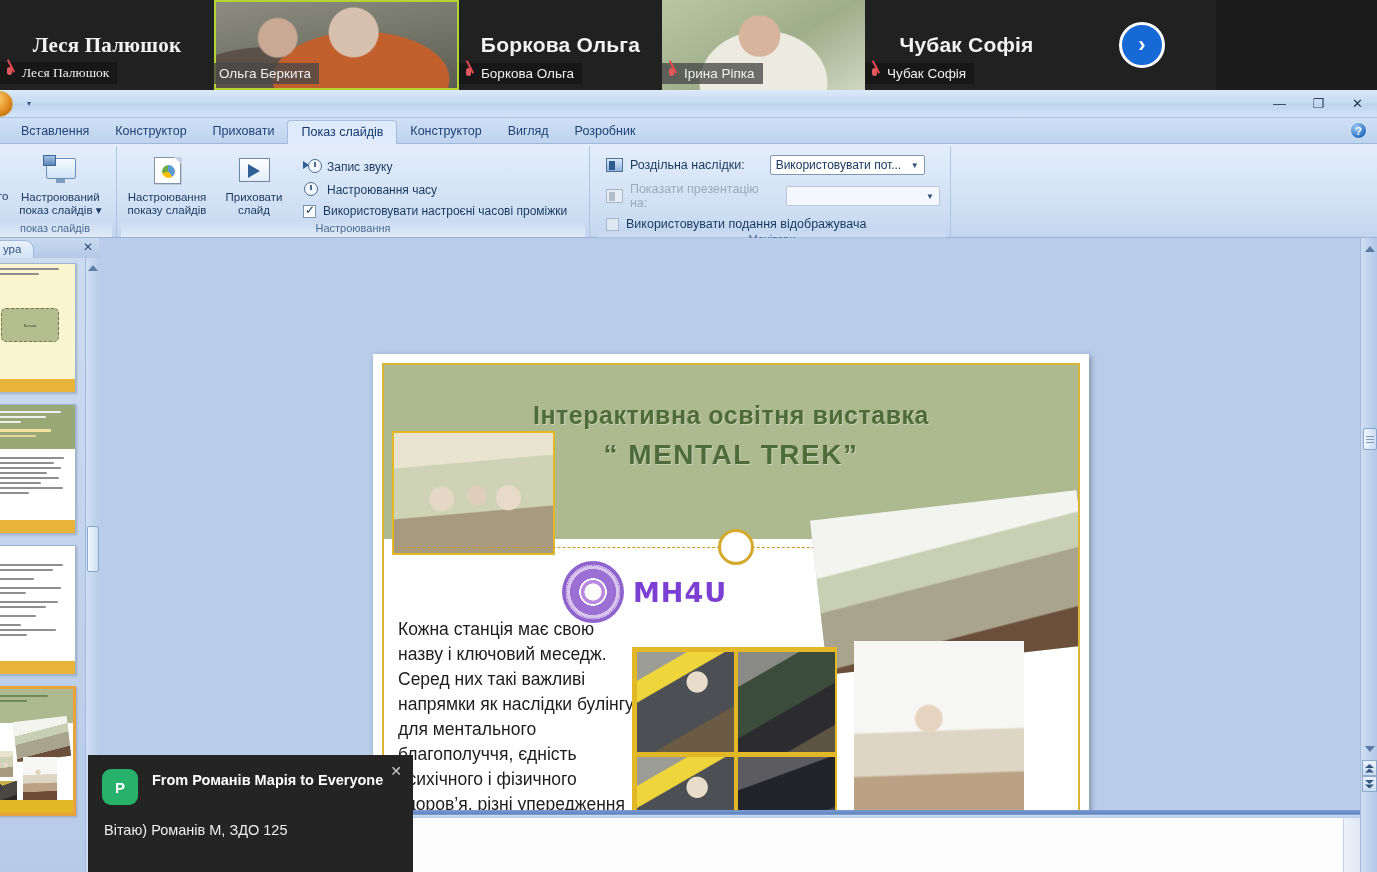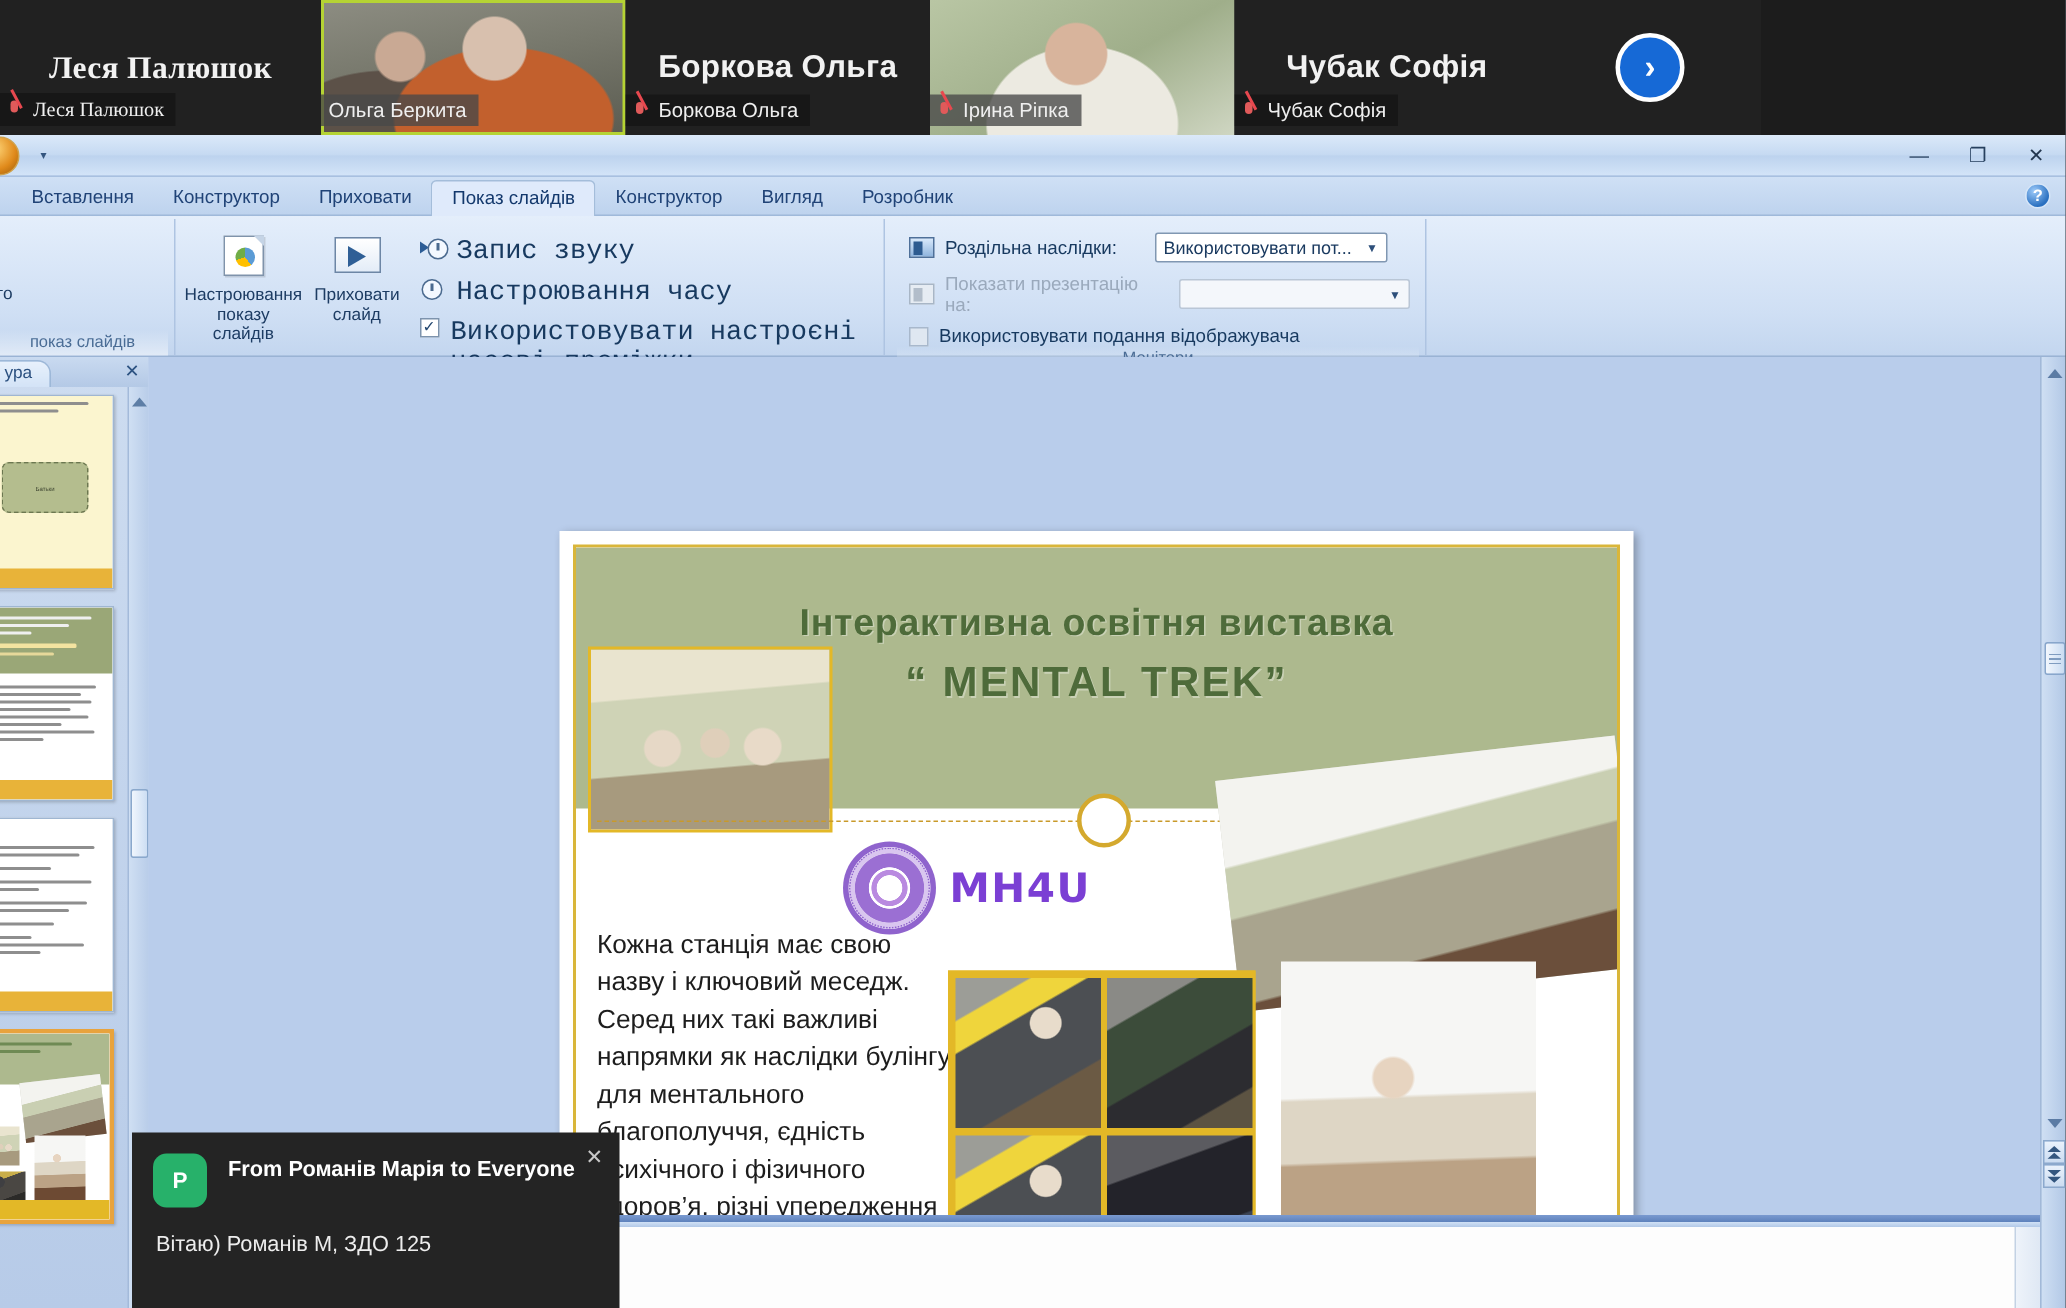--- a/index.html
+++ b/index.html
@@ -159,21 +159,21 @@
       border-width: 0 7px 7px 0; border-style: solid; border-color: transparent #c5d4e6 transparent transparent; }
   .pie-dot { position: absolute; left: 12px; top: 10px; width: 13px; height: 13px;
       border-radius: 50%; background: conic-gradient(#5b9bd5 0 40%, #ffc000 40% 70%, #70ad47 70% 100%); }
 
   .scr-ico { position: absolute; left: 2px; top: 3px; width: 31px; height: 24px;
       background: linear-gradient(180deg,#ffffff,#e3ecf7); border: 1px solid #6d86a5; }
   .scr-ico .tri { position: absolute; left: 8px; top: 5px; width: 0; height: 0;
       border-style: solid; border-width: 7px 0 7px 12px; border-color: transparent transparent transparent #2f5f96; }
 
   .chk-list { display: flex; flex-direction: column; gap: 7px; padding: 6px 4px 0 8px; }
-  .chk-row { display: flex; align-items: flex-start; gap: 7px; font-size: 18px; color: #17395f; font-family: Liberation Mono, monospace; }
+  .chk-row { display: flex; align-items: flex-end; gap: 7px; font-size: 12px; color: #17395f; }
   .smallico { width: 17px; height: 16px; position: relative; flex: none; }
   .clock-ico { width: 14px; height: 14px; border-radius: 50%; border: 1.6px solid #4b6a8f;
       background: #f3f8ff; position: absolute; left: 1px; top: 1px; }
   .clock-ico::after { content:""; position:absolute; left: 5px; top: 2px; width: 1.5px; height: 5px; background:#4b6a8f; }
   .play-tri { position: absolute; left: 0; top: 3px; width: 0; height: 0;
       border-style: solid; border-width: 4.5px 0 4.5px 6px; border-color: transparent transparent transparent #2b5c96; }
   .cbx { width: 13px; height: 13px; background: #fff; border: 1px solid #7d93ad; position: relative; flex: none; }
   .cbx.checked::after { content: "✓"; position: absolute; left: 1px; top: -3px; font-size: 12px; color: #21456e; }
   .cbx.dim { background: #dfe7f1; border-color: #a8b8cc; }
 
@@ -338,21 +338,21 @@
   <div class="video-strip">
 
     <div class="vtile name-only" style="width:214px;font-family:Liberation Serif, serif;">
       <div class="vtile-bigname">Леся Палюшок</div>
       <div class="vtile-label">
         <span class="mute-ico"></span>
         <span>Леся Палюшок</span>
       </div>
     </div>
 
-    <div class="vtile cam cam-a active" style="width:203px;text-decoration:underline;">
+    <div class="vtile cam cam-a active" style="width:245px;text-decoration:underline;">
       <div class="vtile-label">
         <span>Ольга Беркита</span>
       </div>
     </div>
 
 
     <div class="vtile name-only" style="width:203px;">
       <div class="vtile-bigname">Боркова Ольга</div>
       <div class="vtile-label">
         <span class="mute-ico"></span>
@@ -403,20 +403,29 @@
       <div class="rib-tab">Вигляд</div>
       <div class="rib-tab">Розробник</div>
       <div class="help-orb">?</div>
     </div>
 
     <div class="rib-body">
 
       <div class="rib-group" style="width:123px; margin-left:-6px;">
         <div class="rib-group-inner">
           <div style="font-size:11.5px;color:#1d3c63;padding-top:38px;">го</div>
+          <div class="bigbtn">
+            <div class="ico32">
+              <div class="monitor-ico"></div>
+              <div class="mini-win"></div>
+              <div class="monitor-stand"></div>
+            </div>
+            <div class="lbl"><span>Настроюваний показ слайдів</span>
+              <span>▾</span></div>
+          </div>
         </div>
         <div class="rib-group-title">показ слайдів</div>
       </div>
 
       <div class="rib-group" style="width:473px;">
         <div class="rib-group-inner">
           <div class="bigbtn" style="width:92px;">
             <div class="ico32">
               <div class="sheet-ico"></div>
               <div class="pie-dot"></div>

